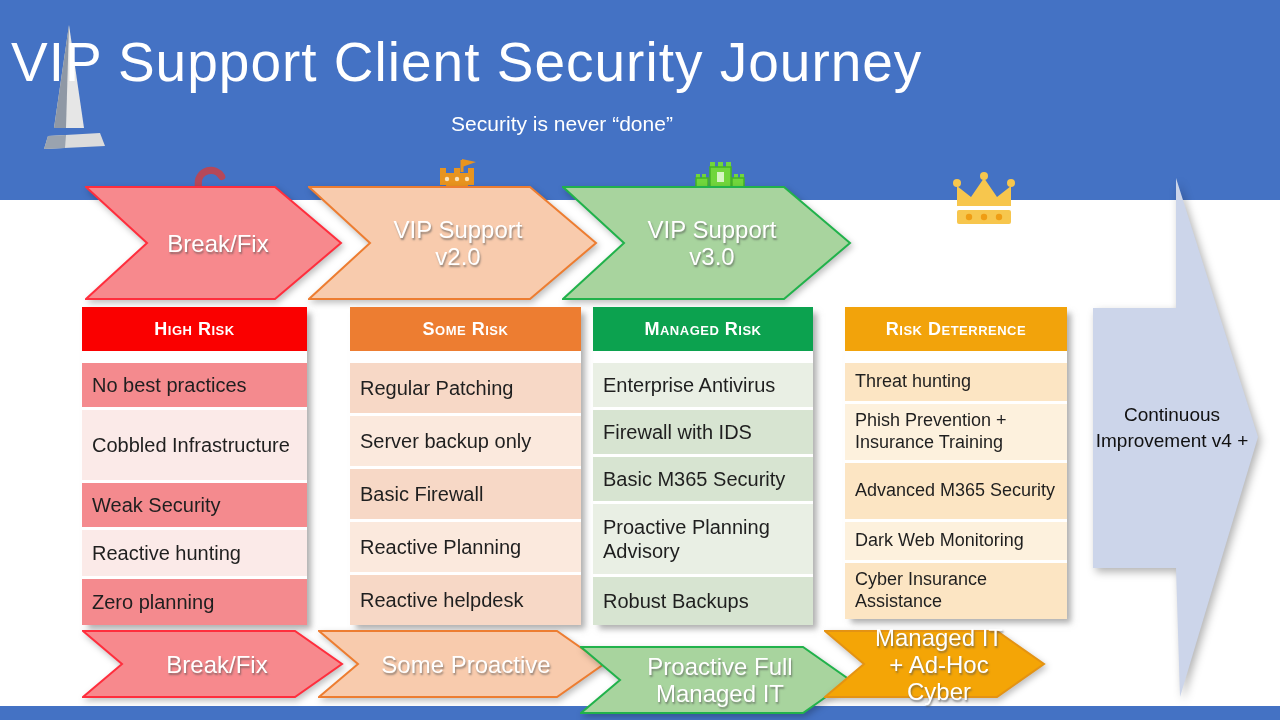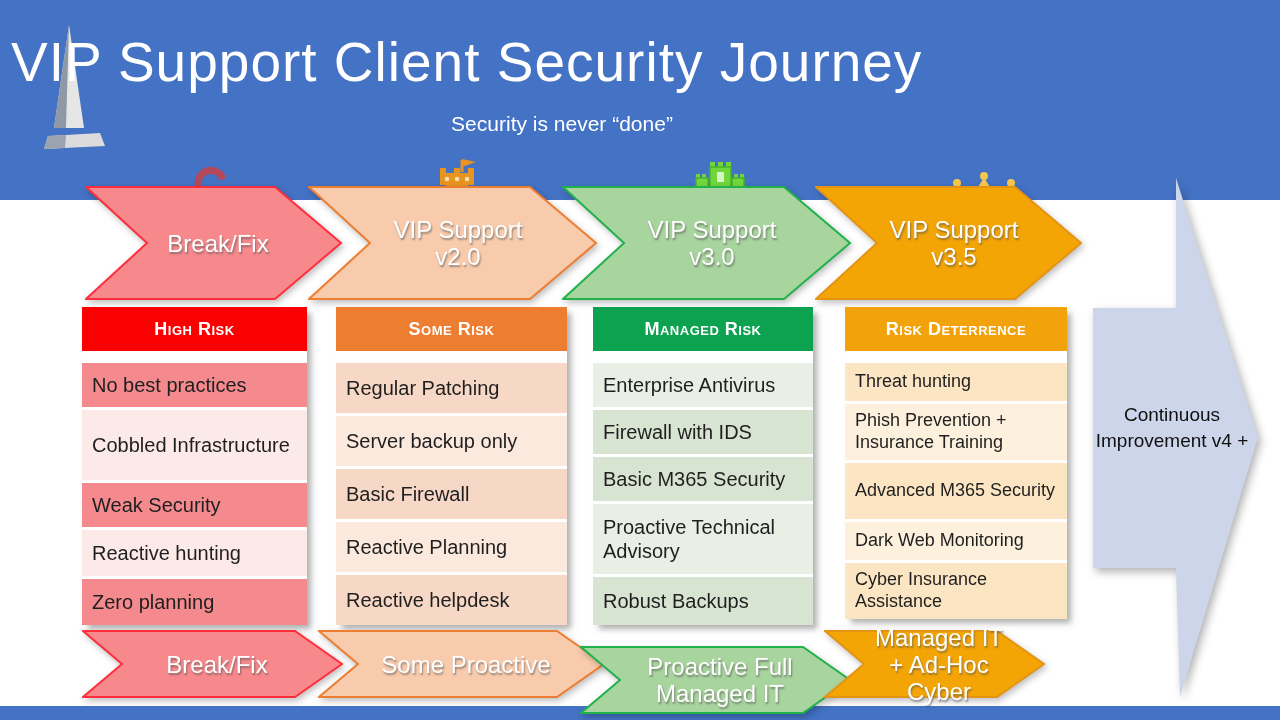--- a/index.html
+++ b/index.html
@@ -124,51 +124,45 @@
         <polygon points="1,1 222,1 288,57 222,113 1,113 62,57" fill="#F8CBAD" stroke="#ED7D31" stroke-width="2"></polygon>
       </svg>
     <div class="lbl" style="left:60px;right:50px;">VIP Support v2.0</div>
   </div>
   <div class="chev" style="left:562px;top:186px;width:290px;height:114px;">
     <svg width="290" height="114">
         <polygon points="1,1 222,1 288,57 222,113 1,113 62,57" fill="#A8D49E" stroke="#21B24B" stroke-width="2"></polygon>
       </svg>
     <div class="lbl" style="left:60px;right:50px;">VIP Support v3.0</div>
   </div>
-  <div class="chev" style="left:815px;top:186px;width:268px;height:114px;">
-    <svg width="268" height="114">
-        <polygon points="1,1 200,1 266,57 200,113 1,113 62,57" fill="#F4A506" stroke="#E49313" stroke-width="2"></polygon>
-      </svg>
-    <div class="lbl" style="left:60px;right:50px;">VIP Support v3.5</div>
-  </div>
 
   <div class="col col1" style="left:82px;width:225px;">
     <div class="hdr hdr1">High Risk</div>
     <div class="row c1d h44">No best practices</div>
     <div class="row c1l h70">Cobbled Infrastructure</div>
     <div class="row c1d h44">Weak Security</div>
     <div class="row c1l h46">Reactive hunting</div>
     <div class="row c1d h46">Zero planning</div>
   </div>
 
-  <div class="col col2" style="left:336px;width:231px;">
+  <div class="col col2" style="left:350px;width:231px;">
     <div class="hdr hdr2">Some Risk</div>
     <div class="row c2d h50">Regular Patching</div>
     <div class="row c2l h50">Server backup only</div>
     <div class="row c2d h50">Basic Firewall</div>
     <div class="row c2l h50">Reactive Planning</div>
     <div class="row c2d h50">Reactive helpdesk</div>
   </div>
 
   <div class="col col3" style="left:593px;width:220px;">
     <div class="hdr hdr3">Managed Risk</div>
     <div class="row c3l h44">Enterprise Antivirus</div>
     <div class="row c3d h44">Firewall with IDS</div>
     <div class="row c3d h44">Basic M365 Security</div>
-    <div class="row c3l h70">Proactive Technical Advisory</div>
+    <div class="row c3l h70">Proactive Planning Advisory</div>
     <div class="row c3d h48">Robust Backups</div>
   </div>
 
   <div class="col col4" style="left:845px;width:222px;">
     <div class="hdr hdr4">Risk Deterrence</div>
     <div class="row c4d h38">Threat hunting</div>
     <div class="row c4l h56">Phish Prevention + Insurance Training</div>
     <div class="row c4d h56">Advanced M365 Security</div>
     <div class="row c4l h38">Dark Web Monitoring</div>
     <div class="row c4d h56">Cyber Insurance Assistance</div>

